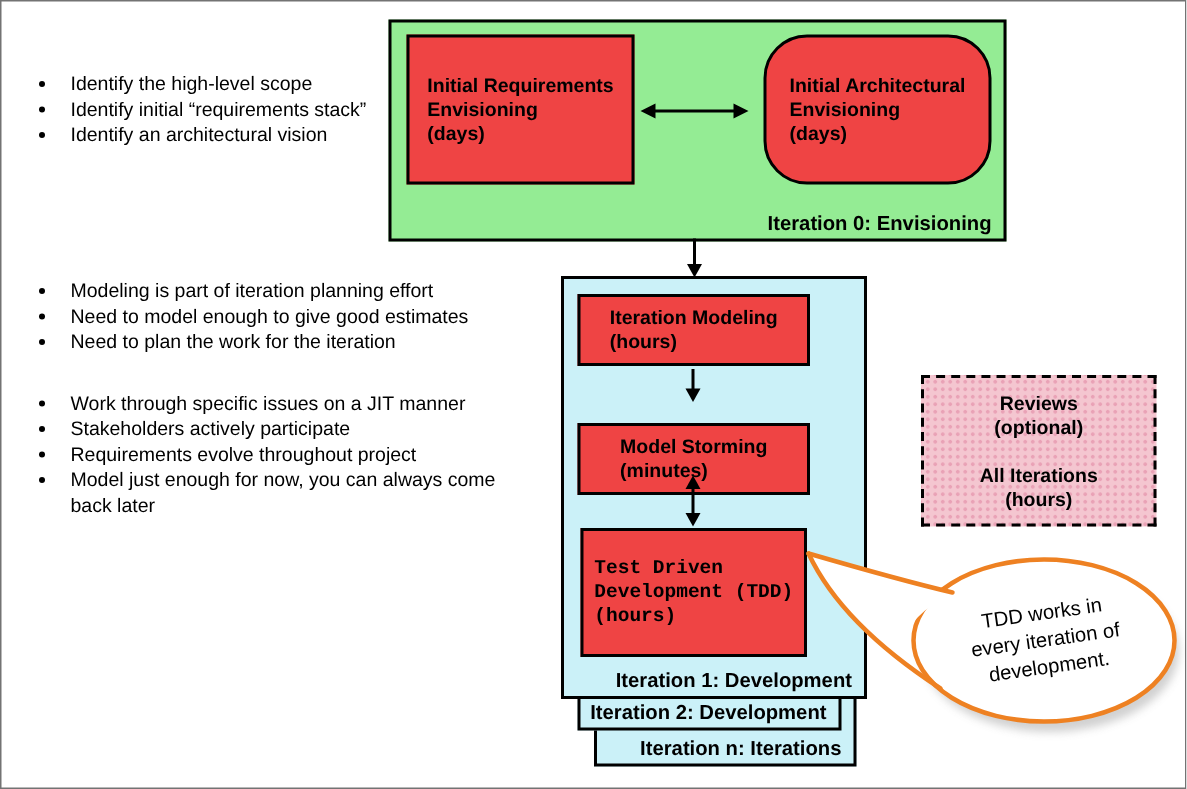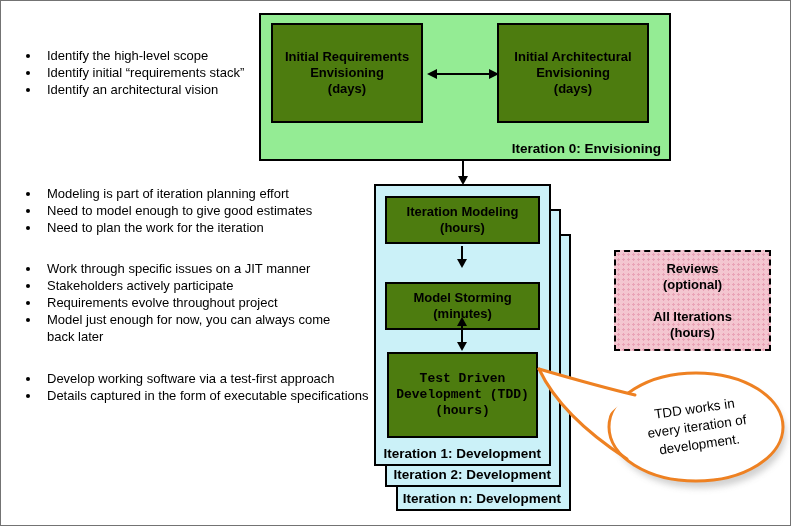--- a/index.html
+++ b/index.html
@@ -6,35 +6,35 @@
   #canvas{
     position:relative;width:789px;height:524px;border:1px solid #737373;
     background:#fff;font-family:"Liberation Sans",sans-serif;color:#000;
     overflow:hidden;
   }
   
   .bullets{position:absolute;margin:0;padding:0 0 0 28px;font-size:13px;line-height:17px;}
   .bullets li{margin:0;padding:0 0 0 6px;white-space:pre-line;}
   
   .whitebox{
-    position:absolute;background:#4d7c0f;border:2px solid #000;
-    display:flex;align-items:center;justify-content:center;text-align:center;
+    position:absolute;background:#ef4444;border:2px solid #000;
+    display:flex;align-items:center;justify-content:center;
     font-weight:bold;font-size:13px;line-height:16px;white-space:pre-line;
   }
   .phase-label{
     position:absolute;right:8px;bottom:3px;font-weight:bold;font-size:13.5px;
   }
   #envisioning-box{
     position:absolute;left:258px;top:12px;width:408px;height:144px;
     background:var(--green,#94EC94);border:2px solid #000;
   }
   .dev-box{position:absolute;background:var(--cyan,#CBF1F8);border:2px solid #000;}
   #dev-box-n{left:395px;top:233px;width:171px;height:273px;}
   #dev-box-2{left:384px;top:208px;width:172px;height:274px;}
-  #dev-box-1{left:373px;top:183px;width:173px;height:278px;}
+  #dev-box-1{left:373px;top:183px;width:173px;height:278px;padding-left:27px;}
   #reviews-box{
     position:absolute;left:613px;top:249px;width:153px;height:97px;
     background:var(--pink,#F4C6D0);
     background-image:radial-gradient(var(--pink-dot,#E9A2B6) 1px, transparent 1.4px);
     background-size:5px 5px;
     border:2px dashed #000;
     display:flex;align-items:center;justify-content:center;text-align:center;
     font-weight:bold;font-size:13px;line-height:16px;white-space:pre-line;
   }
   #arrow-layer{position:absolute;left:0;top:0;width:789px;height:524px;pointer-events:none;}
@@ -60,37 +60,33 @@
     <li>Stakeholders actively participate</li>
     <li>Requirements evolve throughout project</li>
     <li>Model just enough for now, you can always come
 back later</li>
   </ul>
   <ul class="bullets" style="left:12px;top:184px;width:330px;">
     <li>Modeling is part of iteration planning effort</li>
     <li>Need to model enough to give good estimates</li>
     <li>Need to plan the work for the iteration</li>
   </ul>
-  <ul class="bullets" style="left:12px;top:369px;width:370px;">
-    <li>Develop working software via a test-first approach</li>
-    <li>Details captured in the form of executable specifications</li>
-  </ul>
 
   <div id="envisioning-box">
     <div class="whitebox" style="left:10px;top:8px;width:148px;height:96px;">Initial Requirements
 Envisioning
 (days)</div>
-    <div class="whitebox" style="left:236px;top:8px;width:148px;height:96px;">Initial Architectural
+    <div class="whitebox" style="left:248px;top:8px;width:148px;height:96px;border-radius:29px;">Initial Architectural
 Envisioning
 (days)</div>
     <div class="phase-label">Iteration 0: Envisioning</div>
   </div>
 
   <div id="dev-box-n" class="dev-box">
-    <div class="phase-label">Iteration n: Development</div>
+    <div class="phase-label">Iteration n: Iterations</div>
   </div>
   <div id="dev-box-2" class="dev-box">
     <div class="phase-label">Iteration 2: Development</div>
   </div>
   <div id="dev-box-1" class="dev-box">
     <div class="whitebox" style="left:9px;top:10px;width:151px;height:44px;">Iteration Modeling
 (hours)</div>
     <div class="whitebox" style="left:9px;top:96px;width:151px;height:44px;">Model Storming
 (minutes)</div>
     <div class="whitebox" style="left:11px;top:166px;width:147px;height:82px;font-family:Liberation Mono, monospace;">Test Driven

